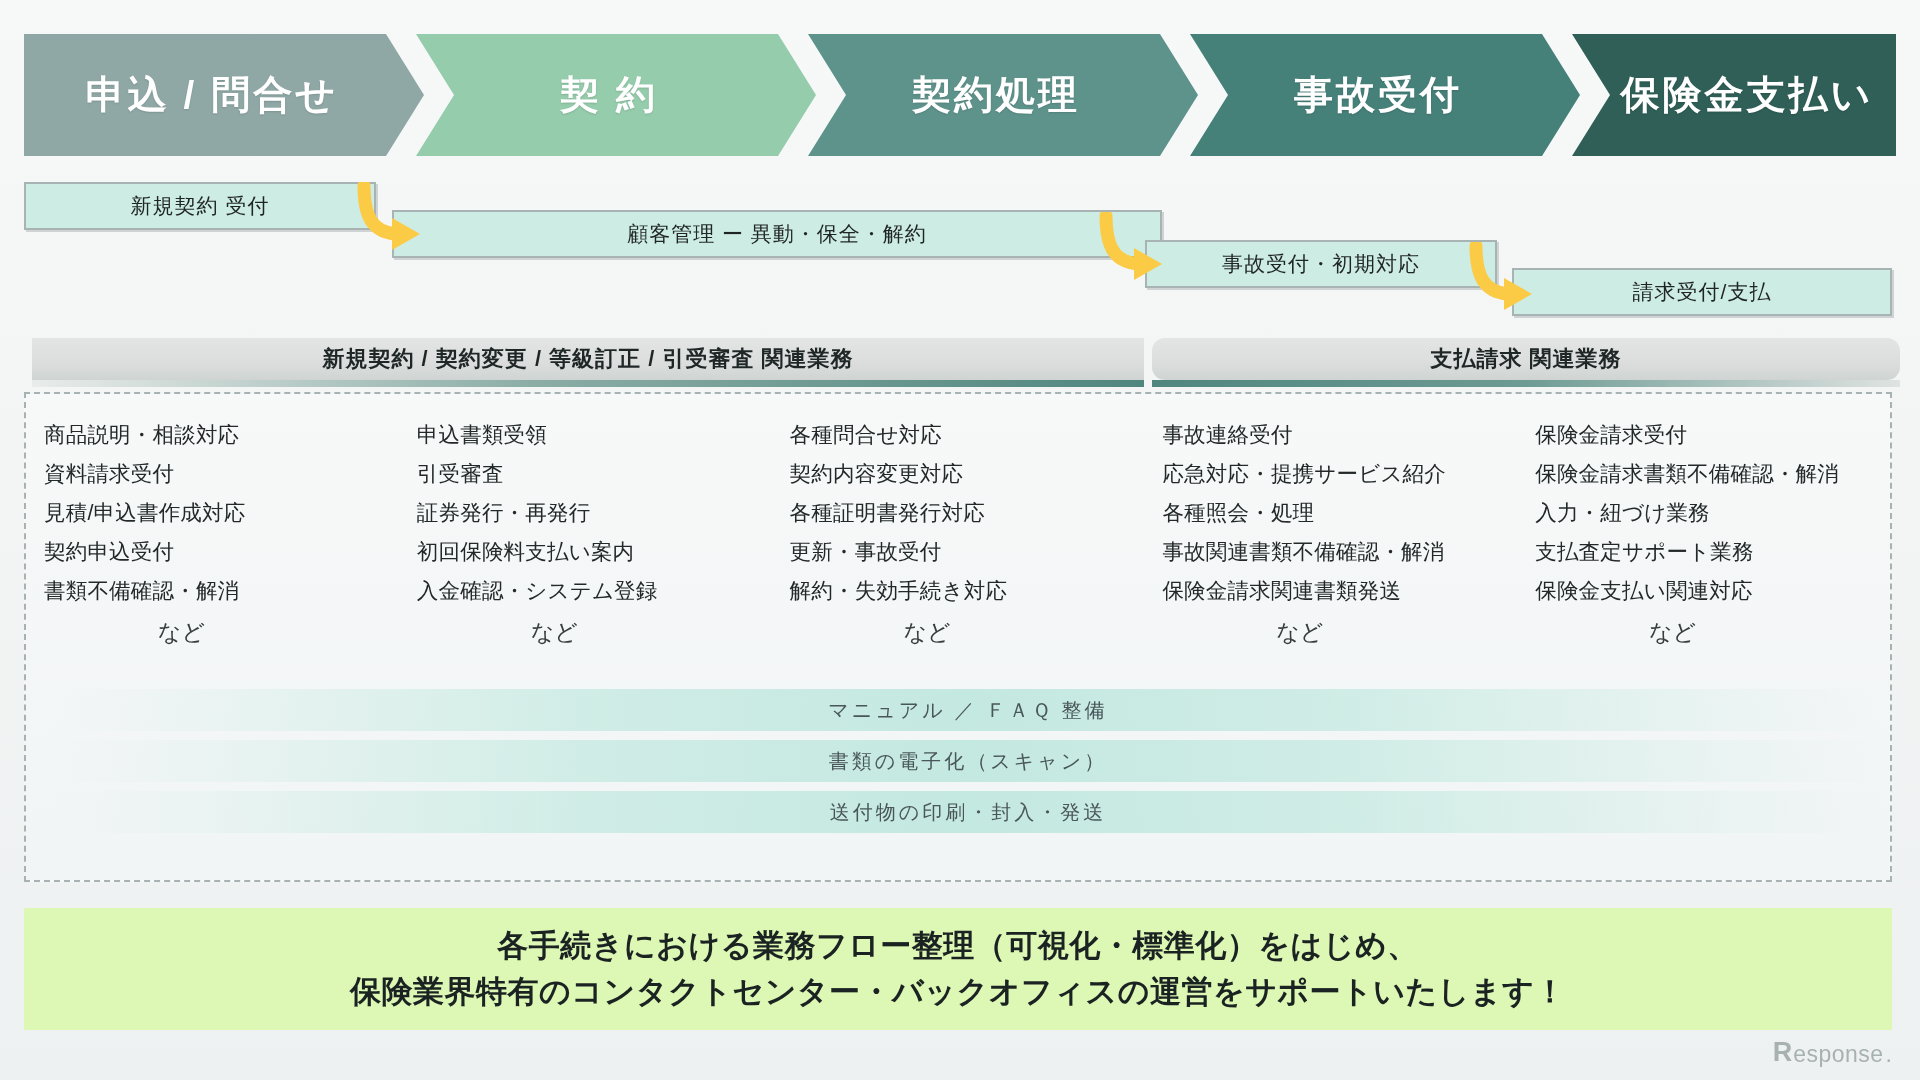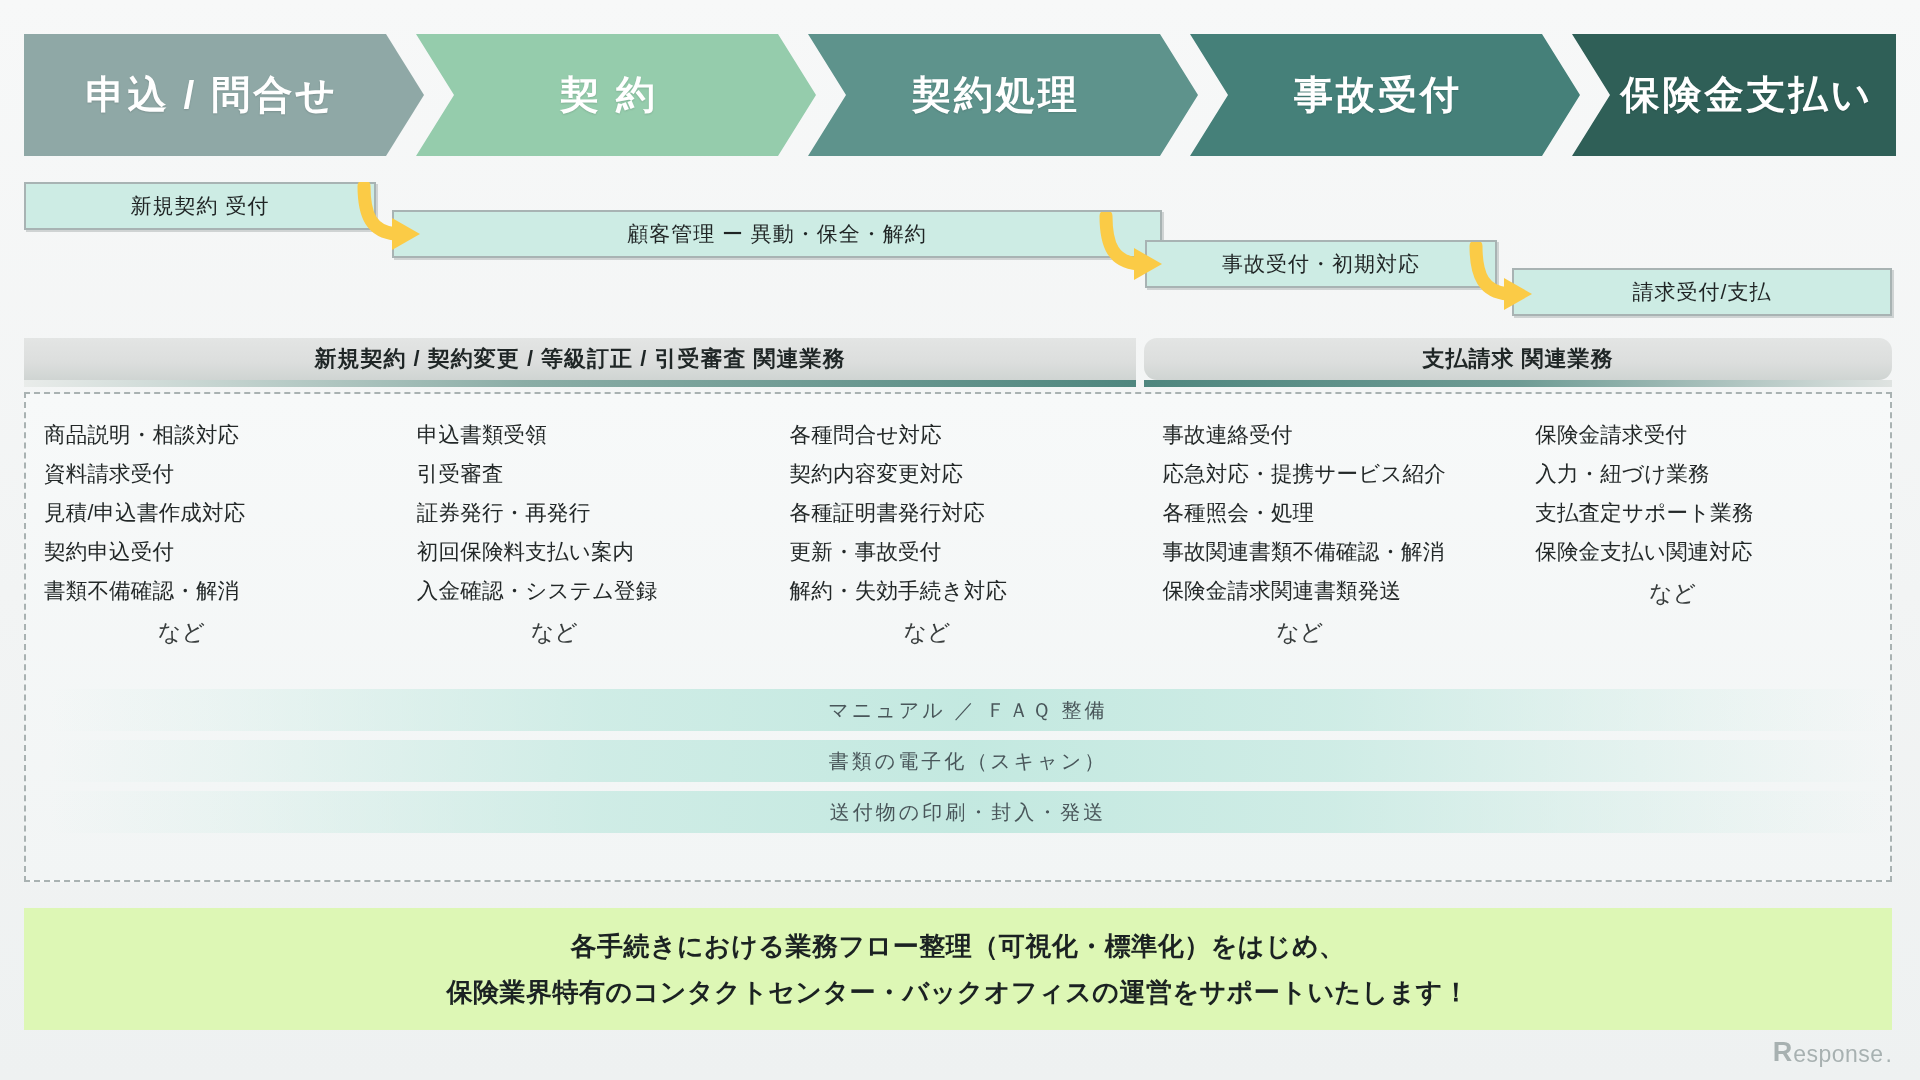--- a/index.html
+++ b/index.html
@@ -89,20 +89,21 @@
   
   .banner {
     position: absolute;
     top: 338px;
     height: 42px;
     box-sizing: border-box;
     display: flex;
     align-items: center;
     justify-content: center;
     background: linear-gradient(180deg,#e3e5e4 0%,#dcdedd 58%,#cfd4d2 100%);
+    margin-left: 8px;
   }
   .banner::after {
     content: "";
     position: absolute;
     left: 0; right: 0; bottom: -7px;
     height: 7px;
   }
   .banner.b0 { left: 24px;   width: 1112px; }
   .banner.b0::after { background: linear-gradient(90deg,#e9ecea 0%,#8bada6 45%,#4f867e 100%); }
   .banner.b1 { left: 1144px; width: 748px; border-radius: 13px; }
@@ -187,21 +188,21 @@
     width: 1868px;
     height: 122px;
     box-sizing: border-box;
     background: #ddf7b5;
     display: flex;
     flex-direction: column;
     align-items: center;
     justify-content: center;
   }
   .message .line {
-    font-size: 26px;
+    font-size: 31px;
     font-weight: bold;
     color: #1b2222;
     letter-spacing: .5px;
     line-height: 46px;
     white-space: nowrap;
   }
 
   
   .logo {
     position: absolute;
@@ -327,20 +328,21 @@
           <li>各種照会・処理</li>
           <li>事故関連書類不備確認・解消</li>
           <li>保険金請求関連書類発送</li>
         </ul>
         <div class="nado">など</div>
       </div>
 
       <div class="col">
         <ul>
           <li>保険金請求受付</li>
+          <li>保険金請求書類不備確認・解消</li>
           <li>入力・紐づけ業務</li>
           <li>支払査定サポート業務</li>
           <li>保険金支払い関連対応</li>
         </ul>
         <div class="nado">など</div>
       </div>
 
     </div>
 
     <div class="gbars">

